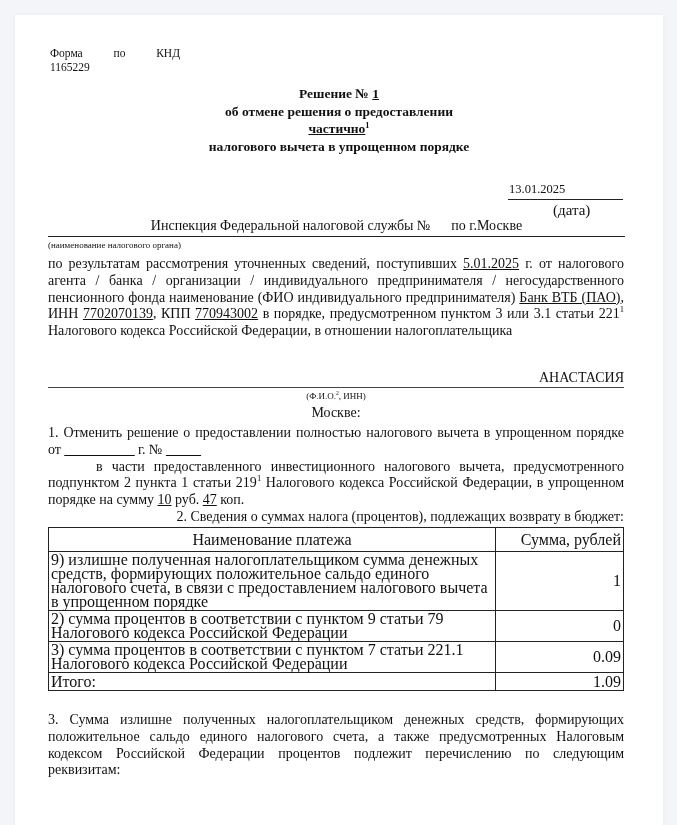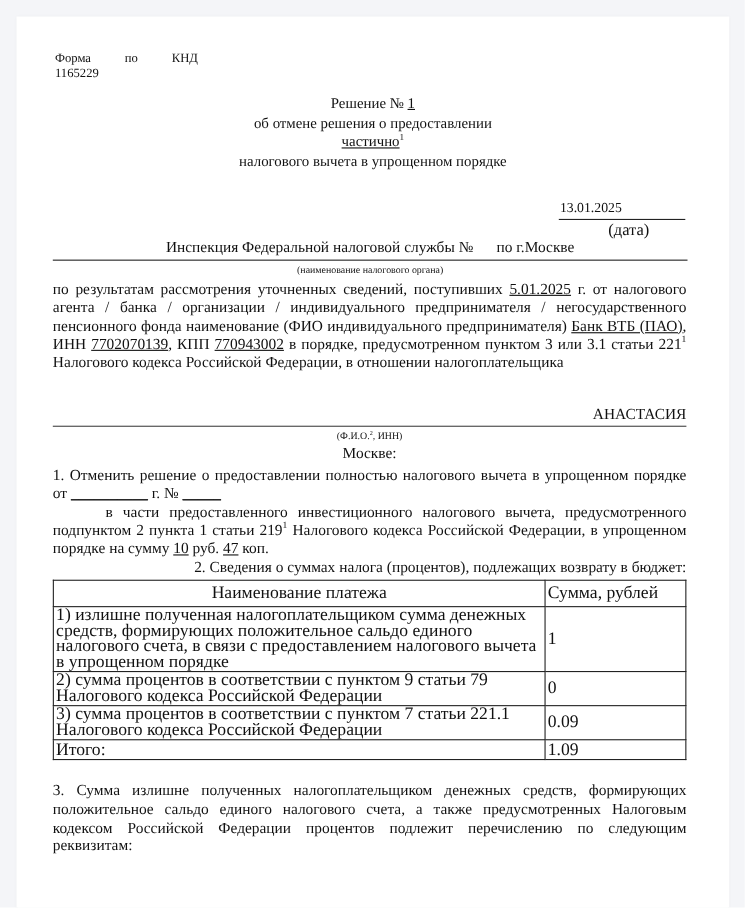--- a/index.html
+++ b/index.html
@@ -32,21 +32,21 @@
       width: 130px;
     }
     .form-knd .row1 {
       display: flex;
       justify-content: space-between;
     }
     .title-block {
       left: 0; width: 648px;
       top: 70px;
       text-align: center;
-      font-weight: normal;
+      font-weight: bold;
       font-size: 13.5px;
       line-height: 17.5px;
     }
     .u { text-decoration: underline; }
     sup { font-size: 0.62em; line-height: 0; vertical-align: super; }
     .date-val {
       left: 494px; top: 167px;
       font-size: 12.5px;
     }
     .date-line {
@@ -64,21 +64,21 @@
       text-align: center;
       font-size: 14px;
     }
     .org-line {
       left: 33px; top: 221px;
       width: 577px; height: 1px;
       background: #222;
     }
     .org-caption {
       left: 33px; width: 577px; top: 225px;
-      text-align: center;
+      text-align: left;
       font-size: 9px;
       font-family: Liberation Serif, serif;
     }
     .para {
       left: 33px; width: 576px;
       font-size: 14px;
       line-height: 16.8px;
       text-align: justify;
     }
     .p1 { top: 241px; }
@@ -113,21 +113,21 @@
       line-height: 14px;
     }
     .tbl td, .tbl th {
       border: 1px solid #222;
       padding: 1px 2px;
       font-weight: normal;
       vertical-align: middle;
     }
     .tbl th { text-align: center; height: 21px; }
     .tbl .c-name { width: 442px; text-align: left; }
-    .tbl .c-sum { text-align: left; }
+    .tbl .c-sum { text-align: right; }
     .tbl .r1 td { height: 42px; }
     .tbl .r2 td, .tbl .r3 td { height: 28px; }
     .tbl .rt td { height: 15px; }
     .tbl .total-label { text-align: left; }
     .blank { text-decoration: underline; }
   </style>
 </head>
 <body>
 
 <div class="page">
@@ -170,21 +170,21 @@
     <div style="text-align:right">2. Сведения о суммах налога (процентов), подлежащих возврату в бюджет:</div>
   </div>
 
   <table class="abs tbl">
     <tbody>
         <tr>
       <th class="c-name" style="text-align:center">Наименование платежа</th>
       <th class="c-sum">Сумма, рублей</th>
     </tr>
     <tr class="r1">
-      <td class="c-name">1) излишне полученная налогоплательщиком сумма денежных средств, формирующих положительное сальдо единого налогового счета, в связи с предоставлением налогового вычета в упрощенном порядке</td>
+      <td class="c-name">9) излишне полученная налогоплательщиком сумма денежных средств, формирующих положительное сальдо единого налогового счета, в связи с предоставлением налогового вычета в упрощенном порядке</td>
       <td class="c-sum">1</td>
     </tr>
     <tr class="r2">
       <td class="c-name">2) сумма процентов в соответствии с пунктом 9 статьи 79 Налогового кодекса Российской Федерации</td>
       <td class="c-sum">0</td>
     </tr>
     <tr class="r3">
       <td class="c-name">3) сумма процентов в соответствии с пунктом 7 статьи 221.1 Налогового кодекса Российской Федерации</td>
       <td class="c-sum">0.09</td>
     </tr>

